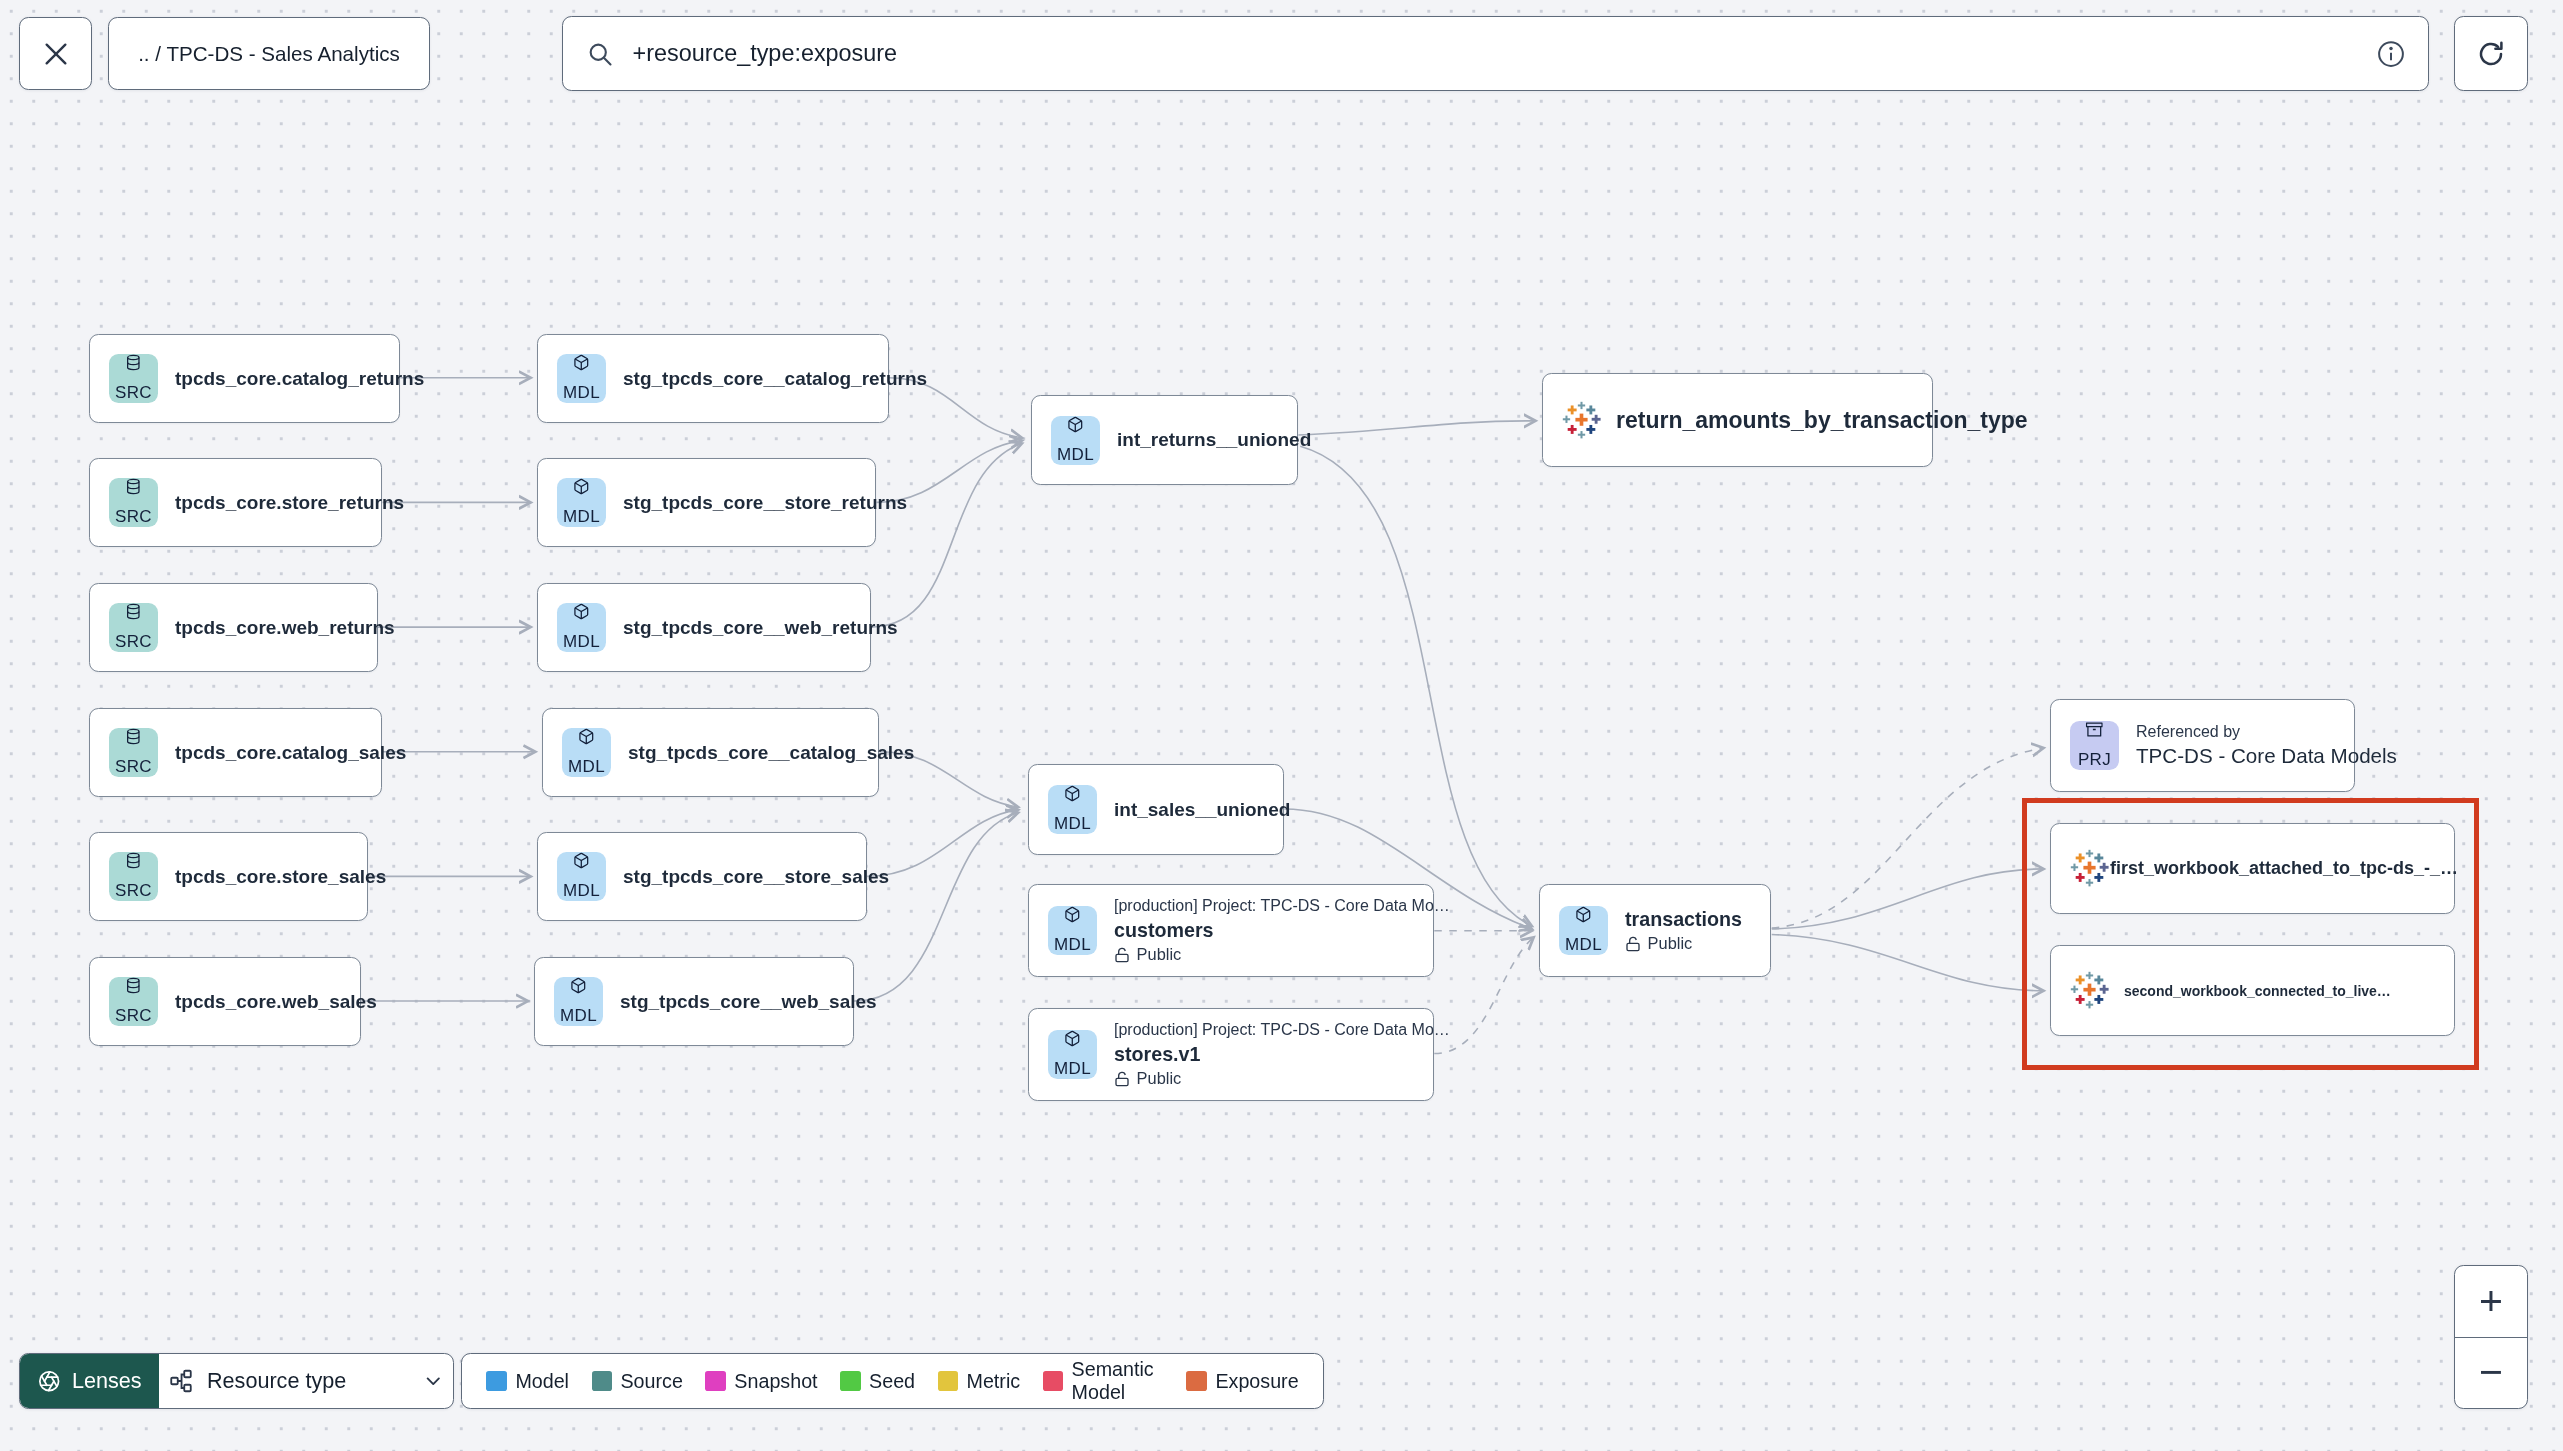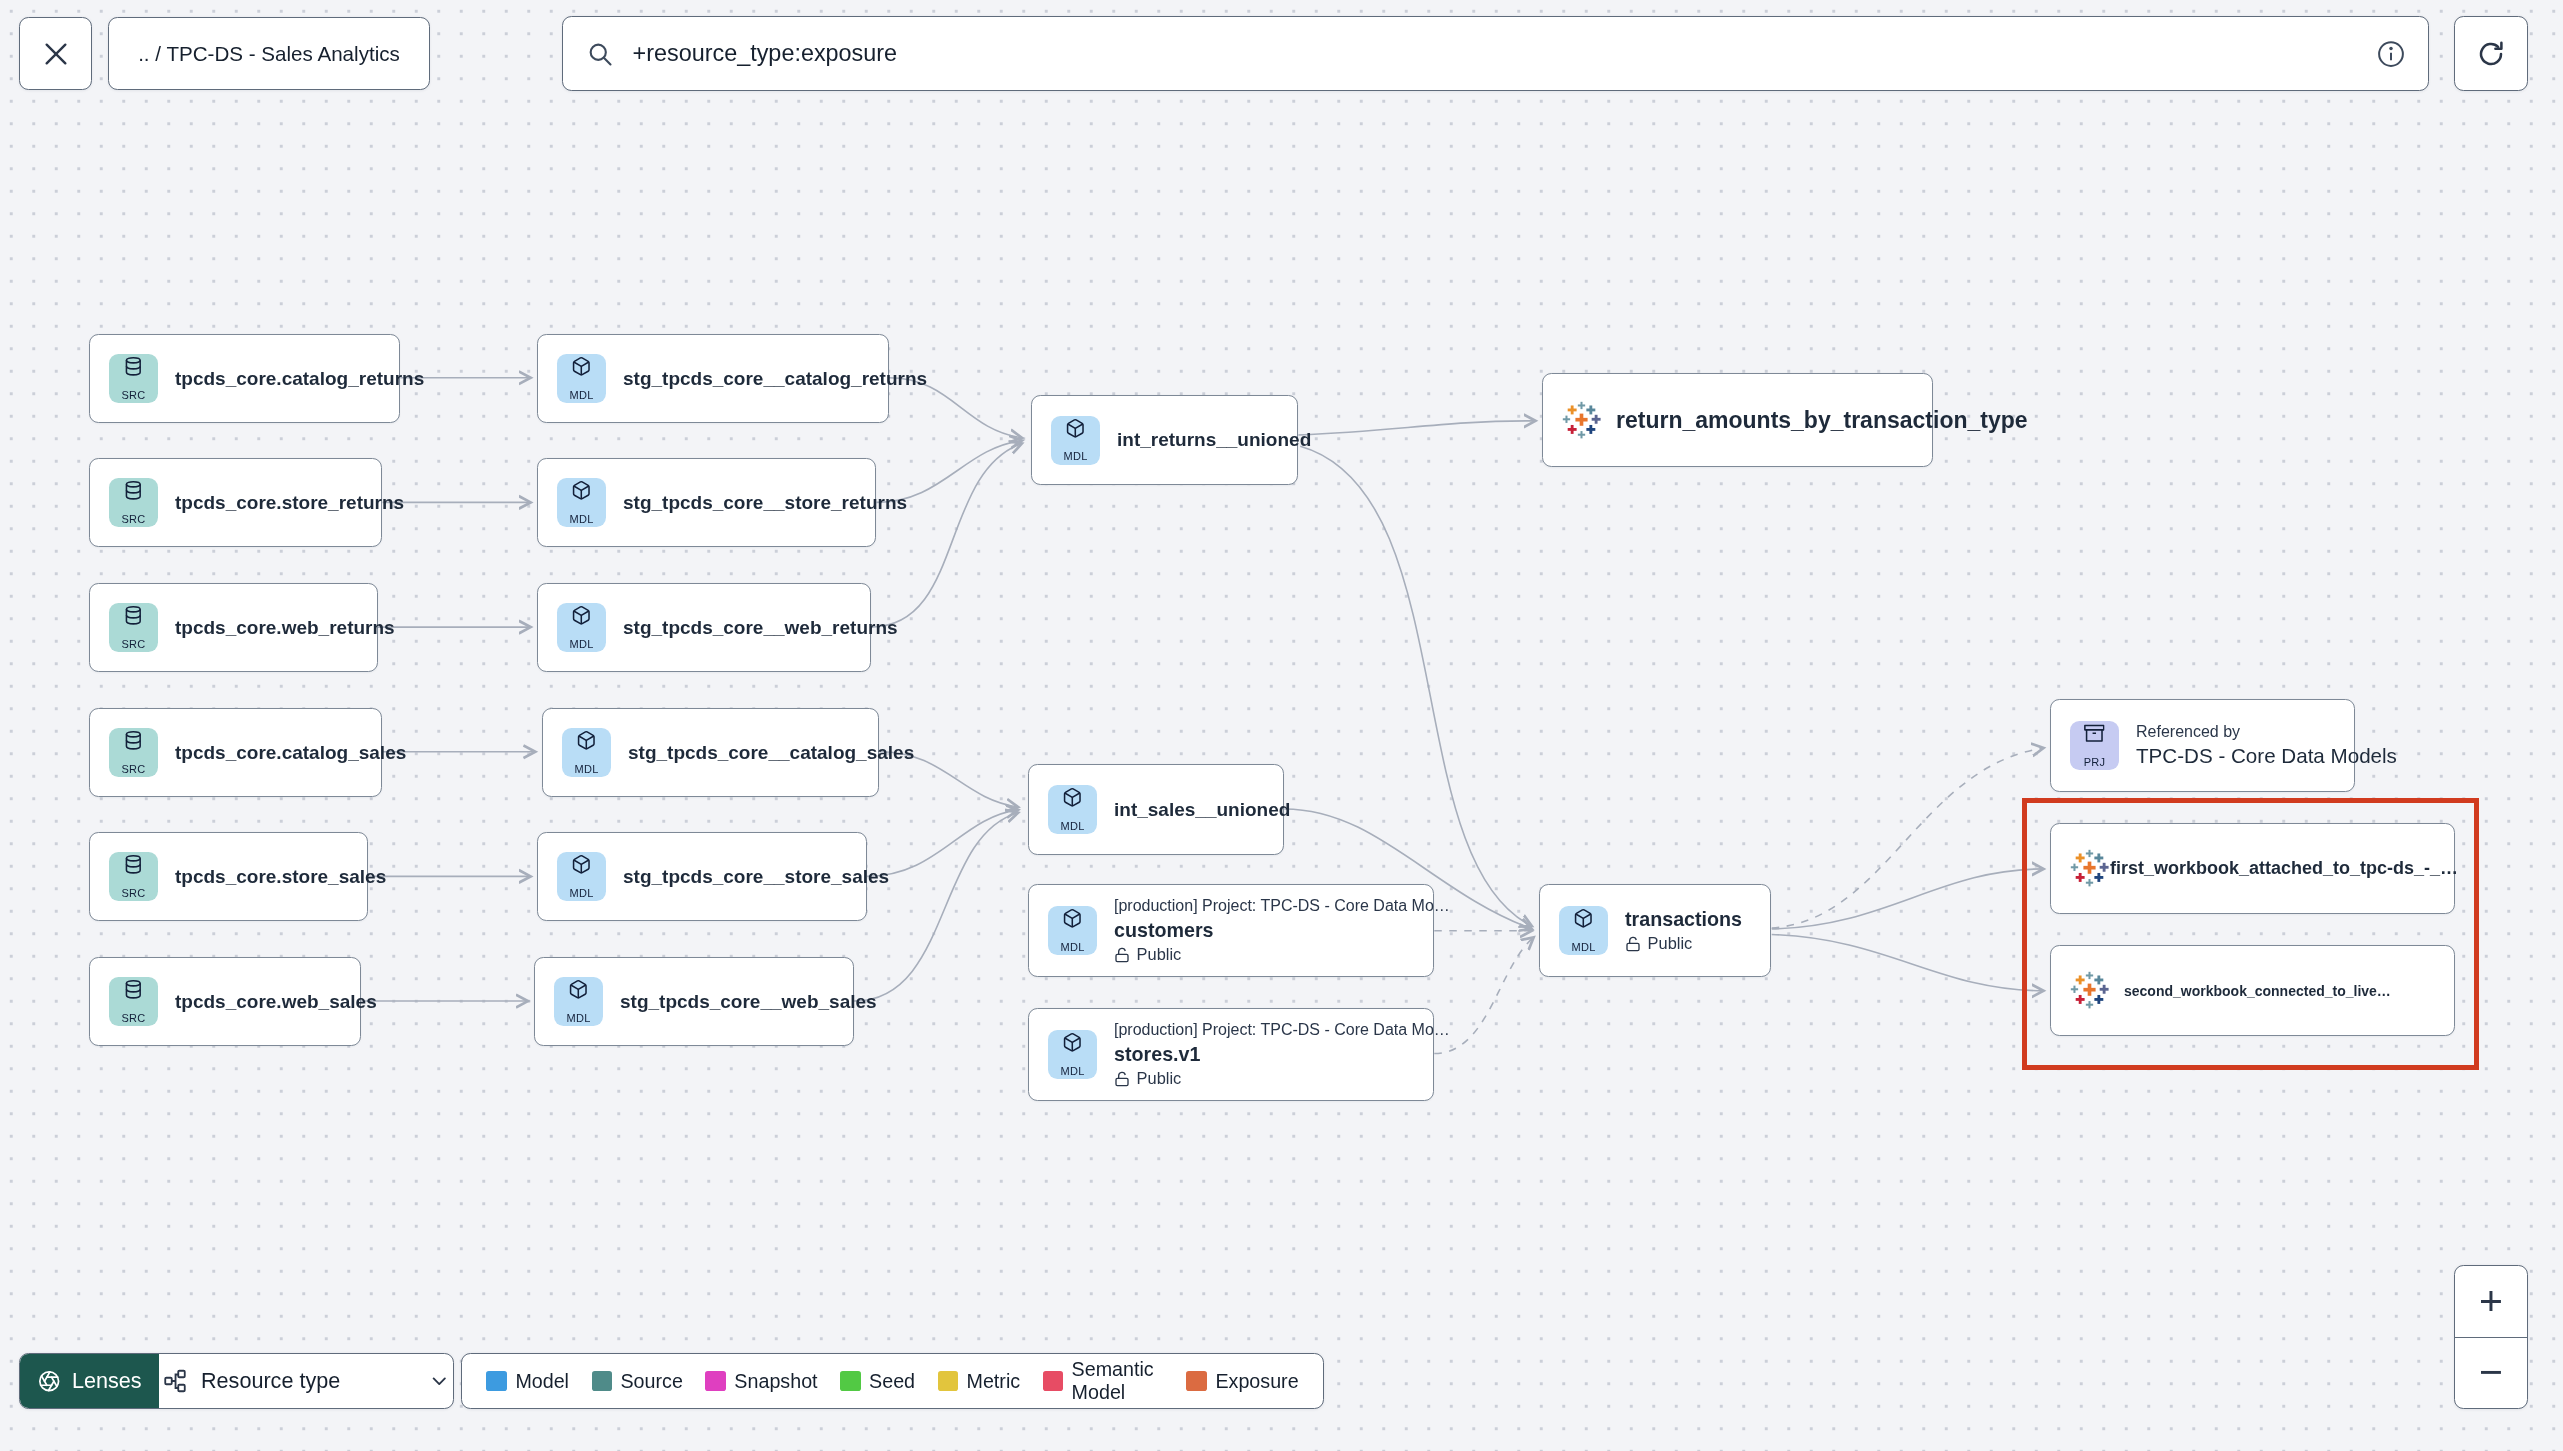--- a/index.html
+++ b/index.html
@@ -30,21 +30,21 @@
 
   
   .node {
     position:absolute; z-index:2; display:flex; align-items:center; gap:17px;
     padding:0 19px; background:#fff; border:1.7px solid #7e8997; border-radius:9.4px;
     box-shadow:0 0.9px 1.9px rgba(20,30,50,.05); cursor:pointer;
   }
   .tile { width:49px; height:49px; border-radius:9.4px; flex-shrink:0;
     display:flex; flex-direction:column; align-items:center; justify-content:center; }
   .tile svg { width:20.6px; height:20.6px; }
-  .tile .tbadge { font-size:11px; color:#13203a; margin-top:12px; letter-spacing:0.3px; }
+  .tile .tbadge { font-size:17px; color:#13203a; margin-top:12px; letter-spacing:0.3px; }
   .tile-src { background:#abdad6; }
   .tile-mdl { background:#b9ddf6; }
   .tile-prj { background:#c6cbf2; }
   .nlabel { font-size:19px; color:#1e2a3a; white-space:nowrap;font-weight:bold; }
   .stack { display:flex; flex-direction:column; gap:3.7px; min-width:0; }
   .sub { font-size:16px; color:#2a3649; white-space:nowrap; }
   .nname { font-size:19.7px; font-weight:600; color:#1e2a3a; white-space:nowrap; }
   .vis { display:flex; align-items:center; gap:6.6px; font-size:16.4px; color:#2a3649; }
   .vis svg { width:16px; height:16px; }
   .expicon { width:39px; height:39px; flex-shrink:0; }
@@ -54,21 +54,21 @@
   #edges path { fill:none; stroke:#a7aebb; stroke-width:1.7px; }
   #edges path.dashed { stroke-dasharray:8 8; }
 
   .hlbox { position:absolute; z-index:3; border:5.6px solid #d13b1f; pointer-events:none; }
 
   
   .lensbar { display:flex; align-items:stretch; overflow:hidden; padding:0; cursor:pointer; }
   .lens-seg { width:139px; background:#1d574e; color:#fff; display:flex; align-items:center;
     justify-content:center; gap:10.3px; font-size:21.6px; border-radius:6.6px 0 0 6.6px; }
   .lens-seg svg { width:24.4px; height:24.4px; }
-  .rtype-seg { flex:1; display:flex; align-items:center; gap:13px; padding:0 3px;
+  .rtype-seg { flex:1; display:flex; align-items:center; gap:13px; padding:0 9px;
     font-size:21.6px; color:#16202e; }
   .rtype-seg svg.glyph { width:26px; height:26px; }
   .rtype-seg svg.chev { width:22.5px; height:22.5px; margin-left:auto; }
 
   .legend { display:flex; align-items:center; gap:22.5px; padding:0 24.4px; }
   .legend-item { display:flex; align-items:center; gap:8.4px; font-size:19.7px; color:#16202e; }
   .swatch { width:20.6px; height:20.6px; border-radius:2.8px; flex-shrink:0; }
 
   .zoomctl { position:absolute; display:flex; flex-direction:column; overflow:hidden; padding:0; }
   .zoomcell { flex:1; display:flex; align-items:center; justify-content:center;

